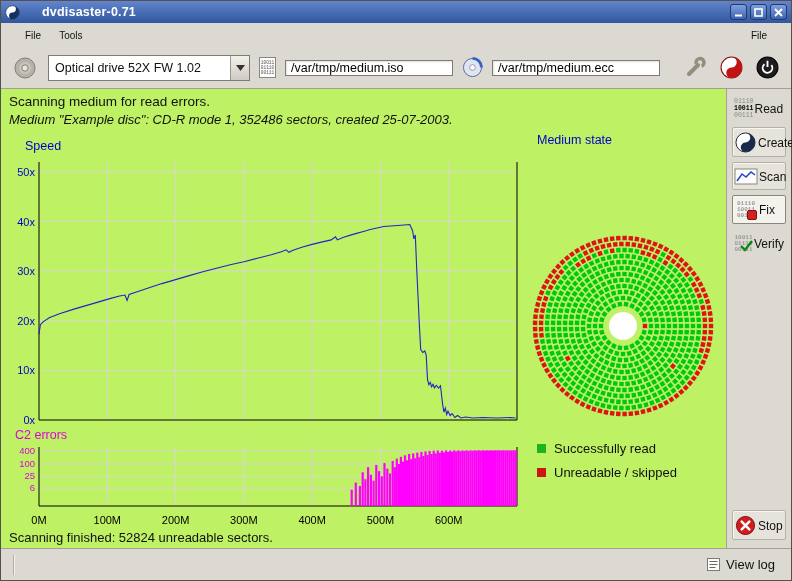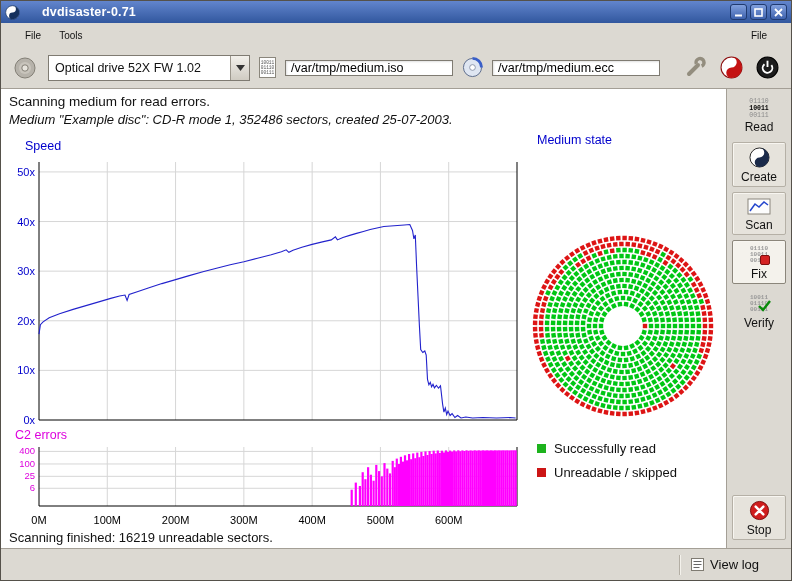--- a/index.html
+++ b/index.html
@@ -32,54 +32,54 @@
                border-left:1px solid #9b968c;display:flex;align-items:center;justify-content:center}
   .entry{width:168px;height:16px;border:1px solid #7f7b72;background:#fff;font:12.5px "Liberation Sans",sans-serif;
          padding:0 5px;box-shadow:inset 1px 1px 2px rgba(0,0,0,.12)}
   .file-chip{width:17px;height:21px;background:#fdfdfd;border:1px solid #8a867c;display:flex;flex-direction:column;
              justify-content:center;align-items:center;line-height:5px}
   .file-chip div{font:4.5px "Liberation Mono",monospace;color:#555;line-height:5px}
   .tool-right{margin-left:auto;display:flex;align-items:center;gap:9px}
 
   
   .main{flex:1;display:flex;min-height:0}
-  .panel{flex:1;background:#ffffff;position:relative;border-right:1px solid #a49f96;overflow:hidden}
+  .panel{flex:1;background:#bef264;position:relative;border-right:1px solid #a49f96;overflow:hidden}
   .status1{position:absolute;left:8px;top:5px;font-size:13.5px}
   .status2{position:absolute;left:8px;top:23px;font-size:13px;font-style:italic}
   .lbl{position:absolute;font-size:12.5px}
   .lbl-speed{left:24px;top:50px;color:#0000cc}
   .lbl-mstate{left:536px;top:44px;color:#0000cc}
   .lbl-c2{left:14px;top:339px;color:#dd00dd}
   #chart-svg{position:absolute;left:0;top:45px;width:726px;height:397px}
   #disc-svg{position:absolute;left:529px;top:144px;width:186px;height:186px}
   .legend{position:absolute;left:536px;top:352px;display:flex;flex-direction:column;gap:9px}
   .legend-row{display:flex;align-items:center;gap:8px;font-size:13px}
   .swatch{width:9px;height:9px;flex:none}
   .finished{position:absolute;left:8px;top:441px;font-size:13px}
 
   
   .sidebar{width:64px;flex:none;display:flex;flex-direction:column;align-items:center;padding:5px 0 8px;gap:5px}
-  .sbtn{width:54px;padding:3px 1px 2px;text-align:center;font-size:12px;display:flex;flex-direction:column;
+  .sbtn{width:54px;padding:3px 1px 2px;text-align:center;font-size:12px;display:flex;flex-direction:row;
         align-items:center;gap:1px;background:#e6e3dc;border:1px solid #b5b0a6;border-radius:2px;
         box-shadow:inset 1px 1px 0 #f8f6f1}
   .sbtn.flat{background:transparent;border-color:transparent;box-shadow:none}
   .sbtn.active{background:#f4f2ec;border-color:#8b867b}
   .sbtn-stop{margin-top:auto}
   .bin{line-height:7px}
   .bin div{font:6.5px "Liberation Mono",monospace;color:#8a8a8a;line-height:7px}
   .bin div.mid{color:#000;font-weight:bold}
   .mini-icon{position:relative;width:24px;height:22px;display:flex;align-items:center;justify-content:center}
   .bin-sm{font:bold 6px "Liberation Mono",monospace;color:#999;line-height:6px}
   .red-chip{position:absolute;right:1px;bottom:1px;width:10px;height:10px;background:#d42222;
             border:1px solid #7c0f0f;border-radius:2px}
   .chk{position:absolute;right:0;bottom:0}
 
   
   .footer{height:32px;flex:none;border-top:1px solid #a49f96;display:flex;align-items:center;
-          justify-content:flex-end;padding:0 28px;gap:7px}
+          justify-content:space-between;padding:0 12px;gap:7px}
   .vsep{width:1px;height:20px;background:#b3aea4;box-shadow:1px 0 0 #f4f2ec}
   .viewlog{display:flex;align-items:center;gap:6px;font-size:13px;padding:2px 4px}
 </style>
 </head>
 <body>
 
 <div class="window">
 
   <div class="titlebar">
     <span style="display:flex">
@@ -991,21 +991,21 @@
         <div class="legend-row">
           <span class="swatch" style="background-color: rgb(29, 179, 29);"></span>
           <span>Successfully read</span>
         </div>
         <div class="legend-row">
           <span class="swatch" style="background-color: rgb(204, 21, 21);"></span>
           <span>Unreadable / skipped</span>
         </div>
       </div>
 
-      <div class="finished">Scanning finished: 16219 unreadable sectors.</div>
+      <div class="finished">Scanning finished: 52824 unreadable sectors.</div>
     </div>
 
     <div class="sidebar">
       <div class="sbtn flat">
         <span class="bin">
           <div>01110</div>
           <div class="mid">10011</div>
           <div>00111</div>
         </span>
         <span class="sbtn-label">Read</span>

